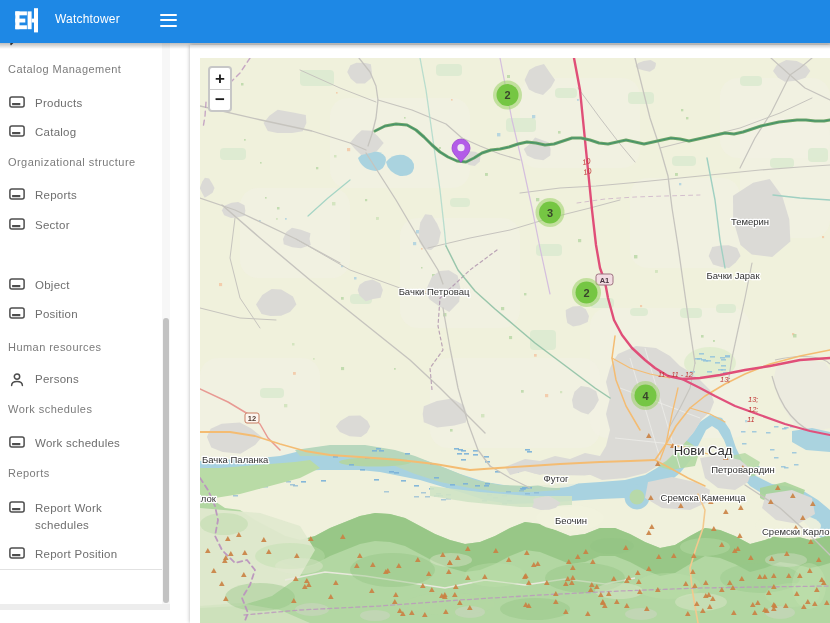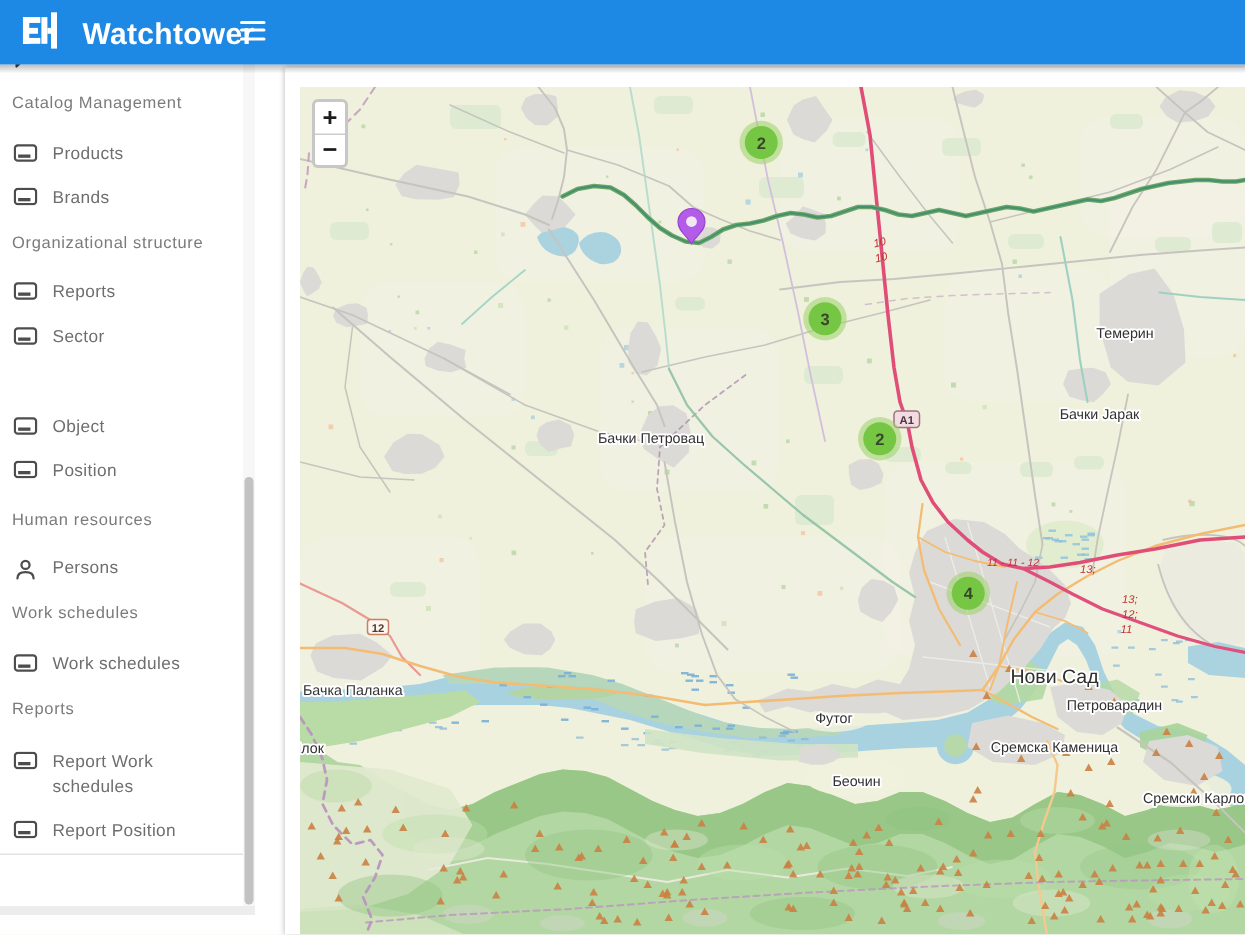--- a/index.html
+++ b/index.html
@@ -1,17 +1,17 @@
 <!DOCTYPE html>
 <html><head><meta charset="utf-8"><style>
 * { margin:0; padding:0; box-sizing:border-box; }
 html,body { width:830px; height:623px; overflow:hidden; background:#fff;
   font-family:"Liberation Sans", sans-serif; position:relative; }
 .appbar { position:absolute; left:0; top:0; width:830px; height:43px; background:#1e88e5; z-index:30; }
-.appbar .title { position:absolute; left:55px; top:12px; color:#fff; font-size:20px; font-weight:700; letter-spacing:0.2px; }
+.appbar .title { position:absolute; left:55px; top:12px; color:#fff; font-size:12px; font-weight:400; letter-spacing:0.2px; }
 .burger { position:absolute; left:160px; top:14px; width:17px; }
 .burger div { height:2.2px; background:#fff; border-radius:2px; margin-bottom:3.1px; }
 .shadowbar { position:absolute; left:0; top:43px; width:830px; height:6px; z-index:29;
   background:linear-gradient(to bottom, rgba(0,0,0,0.26), rgba(0,0,0,0)); }
 .side { position:absolute; left:0; top:30px; width:170px; height:544px; background:#fff; z-index:10;padding-left:20px; }
 .mi { position:absolute; left:0; height:22px; font-size:11.5px; letter-spacing:0.25px; }
 .mi .ic { position:absolute; left:9px; top:4px; }
 .mi .lb { position:absolute; left:35px; top:3px; white-space:nowrap; line-height:17px; }
 .mh { position:absolute; left:8px; font-size:11px; color:#7b7b7b; letter-spacing:0.45px; white-space:nowrap; }
 .divider { position:absolute; left:0; top:539px; width:163px; height:1px; background:#e2e2e2; }
@@ -610,21 +610,21 @@
           <rect x="0.9" y="0.9" width="14.2" height="10.2" rx="2" fill="none" stroke="#4d4d4d" stroke-width="1.5"></rect>
           <rect x="3.1" y="7" width="8.2" height="2.2" fill="#4d4d4d"></rect>
         </svg></span>
       <span class="lb">Products</span>
     </div>
 <div class="mi" style="top:90.5px;color:#6e6e6e">
       <span class="ic"><svg width="16" height="12" viewBox="0 0 16 12">
           <rect x="0.9" y="0.9" width="14.2" height="10.2" rx="2" fill="none" stroke="#4d4d4d" stroke-width="1.5"></rect>
           <rect x="3.1" y="7" width="8.2" height="2.2" fill="#4d4d4d"></rect>
         </svg></span>
-      <span class="lb">Brands</span>
+      <span class="lb">Catalog</span>
     </div>
 <div class="mh" style="top:125.5px">Organizational structure</div>
 <div class="mi" style="top:154px;color:#6e6e6e">
       <span class="ic"><svg width="16" height="12" viewBox="0 0 16 12">
           <rect x="0.9" y="0.9" width="14.2" height="10.2" rx="2" fill="none" stroke="#4d4d4d" stroke-width="1.5"></rect>
           <rect x="3.1" y="7" width="8.2" height="2.2" fill="#4d4d4d"></rect>
         </svg></span>
       <span class="lb">Reports</span>
     </div>
 <div class="mi" style="top:183.5px;color:#6e6e6e">

